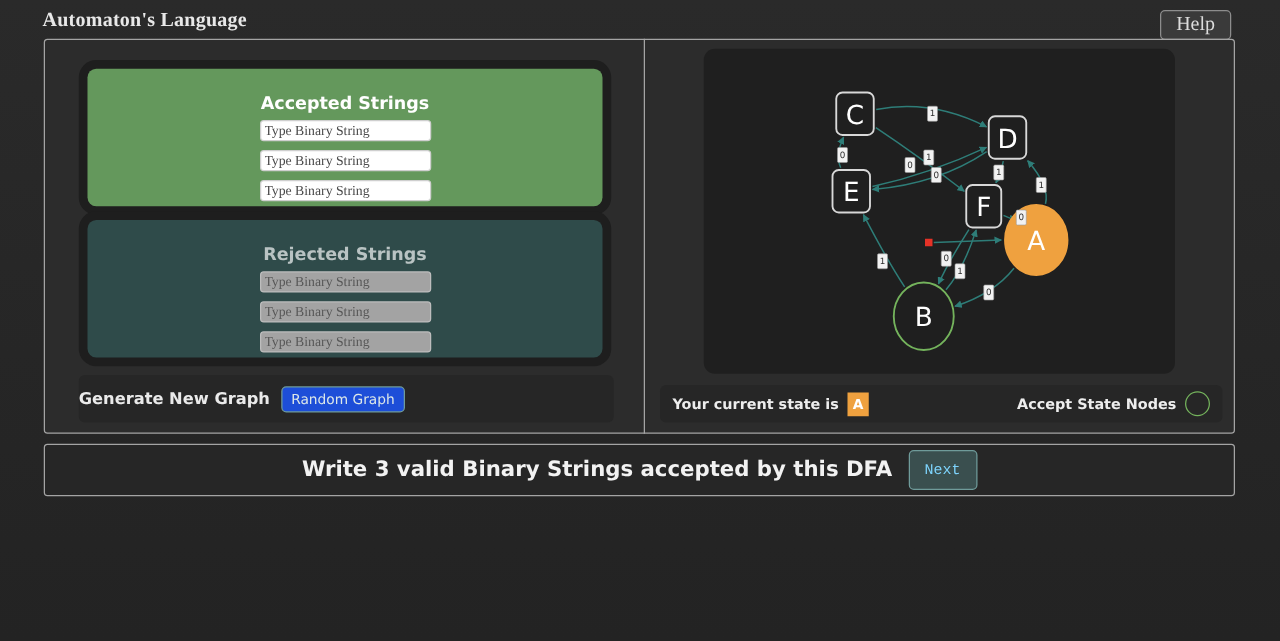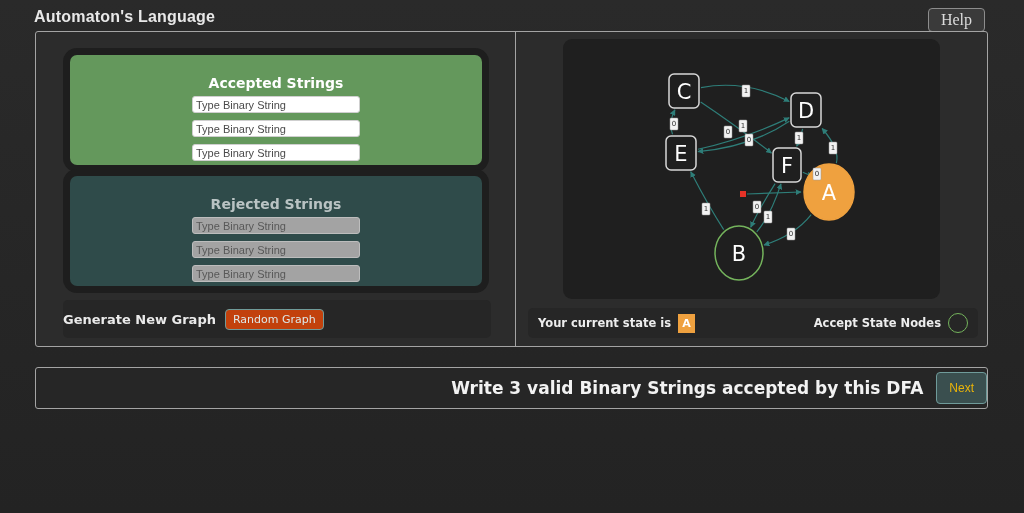--- a/index.html
+++ b/index.html
@@ -25,21 +25,21 @@
 
   
   .app-title {
     position: absolute;
     left: 34px;
     top: 8px;
     font-size: 16px;
     font-weight: bold;
     color: #e8e8e8;
     letter-spacing: 0.2px;
-    font-family: Liberation Sans, sans-serif;
+    font-family: Liberation Serif, serif;
   }
 
   .help-button {
     position: absolute;
     left: 928px;
     top: 8px;
     width: 55px;
     height: 22px;
     border: 1px solid #8d8d8d;
     border-radius: 4px;
@@ -107,28 +107,28 @@
   .rejected-panel .panel-heading { color: #b9c3c3; }
 
   .field-list {
     margin-top: 5px;
     display: flex;
     flex-direction: column;
     align-items: center;
     gap: 7px;
   }
   .string-input {
-    width: 168px;
+    width: 137px;
     height: 17px;
     border-radius: 3px;
     border: 1px solid #cfcfcf;
     box-sizing: border-box;
     font-size: 11px;
     padding: 0 3px;
-    font-family: Liberation Sans, sans-serif;
+    font-family: Liberation Serif, serif;
   }
   .string-input.enabled {
     background: #ffffff;
     color: #3c3c3c;
   }
   .string-input.disabled {
     background: #a3a3a3;
     color: #585858;
     border-color: #bdbdbd;
   }
@@ -149,21 +149,21 @@
   }
   .generate-label {
     font-size: 13px;
     font-weight: bold;
     color: #eaeaea;
     font-family: "DejaVu Sans", sans-serif;
   }
   .random-graph-button {
     border: 1px solid #6f9b9a;
     border-radius: 4px;
-    background: #c2410c;
+    background: #1d4ed8;
     color: #dde8e8;
     font-size: 11px;
     padding: 3px 7px;
     cursor: pointer;
     font-family: "DejaVu Sans", sans-serif;
   }
 
   
   .graph-canvas {
     position: absolute;
@@ -242,47 +242,47 @@
     border-radius: 50%;
     background: transparent;
     box-sizing: border-box;
   }
   .legend-spacer { flex: 1; }
 
   
   .bottom-bar {
     position: absolute;
     left: 35px;
-    top: 367px;
+    top: 355px;
     width: 953px;
     height: 42px;
     border: 1px solid #a4a4a4;
     border-radius: 3px;
     background: #262626;
     box-sizing: border-box;
     display: flex;
     align-items: center;
-    justify-content: flex-end;
+    justify-content: center;
     gap: 13px;
   }
   .instruction-text {
     font-size: 17px;
     font-weight: bold;
     color: #f2f2f2;
     font-family: "DejaVu Sans", sans-serif;
   }
   .next-button {
     border: 1px solid #6f9b9a;
     border-radius: 4px;
     background: #3a4f4f;
-    color: #eab308;
+    color: #7dd3fc;
     font-size: 12px;
     padding: 8px 12px;
     cursor: pointer;
-    font-family: Liberation Sans, sans-serif;
+    font-family: Liberation Mono, monospace;
   }
 </style>
 </head>
 <body>
 
 <div id="app">
 
   <div class="app-title">Automaton's Language</div>
 
   <div class="help-button">Help</div>

